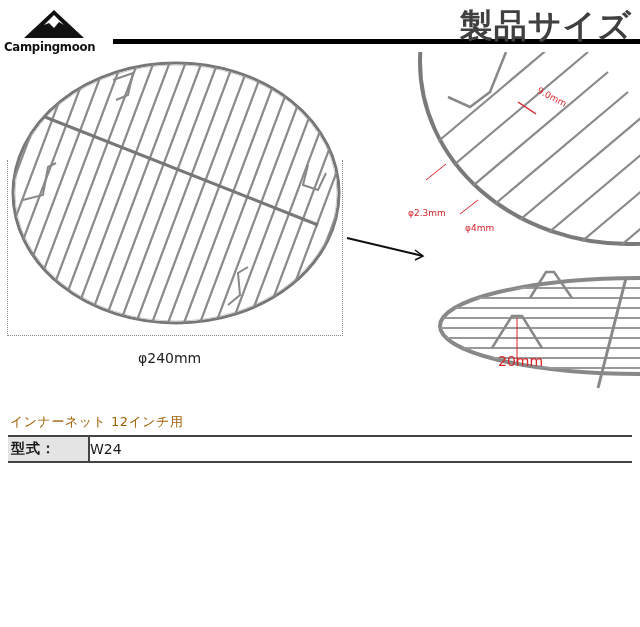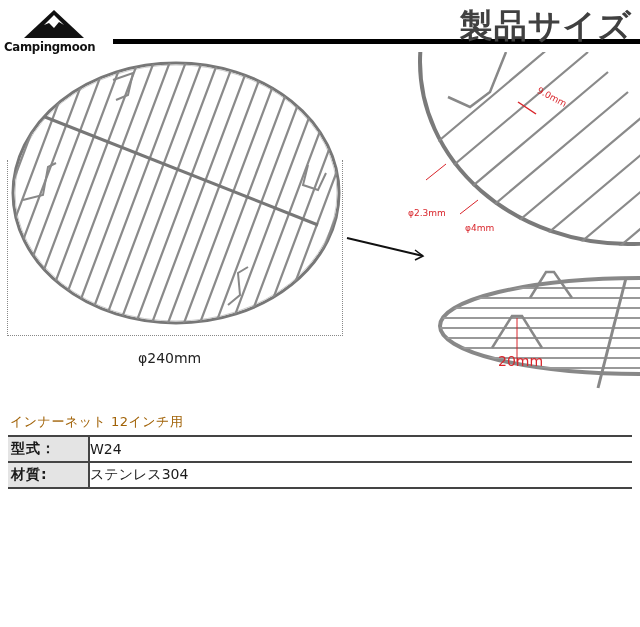--- a/index.html
+++ b/index.html
@@ -146,18 +146,14 @@
 </svg>
 <div class="red-label" style="left:498px;top:353px;font-size:14px;">20mm</div>
 
 <div class="spec-caption">インナーネット 12インチ用</div>
 <table class="spec-table">
   <tbody>
       <tr>
     <td class="label">型式：</td>
     <td class="value">W24</td>
   </tr>
-  <tr>
-    <td class="label">材質:</td>
-    <td class="value">ステンレス304</td>
-  </tr>
 </tbody>
   </table>
 
 </body></html>

